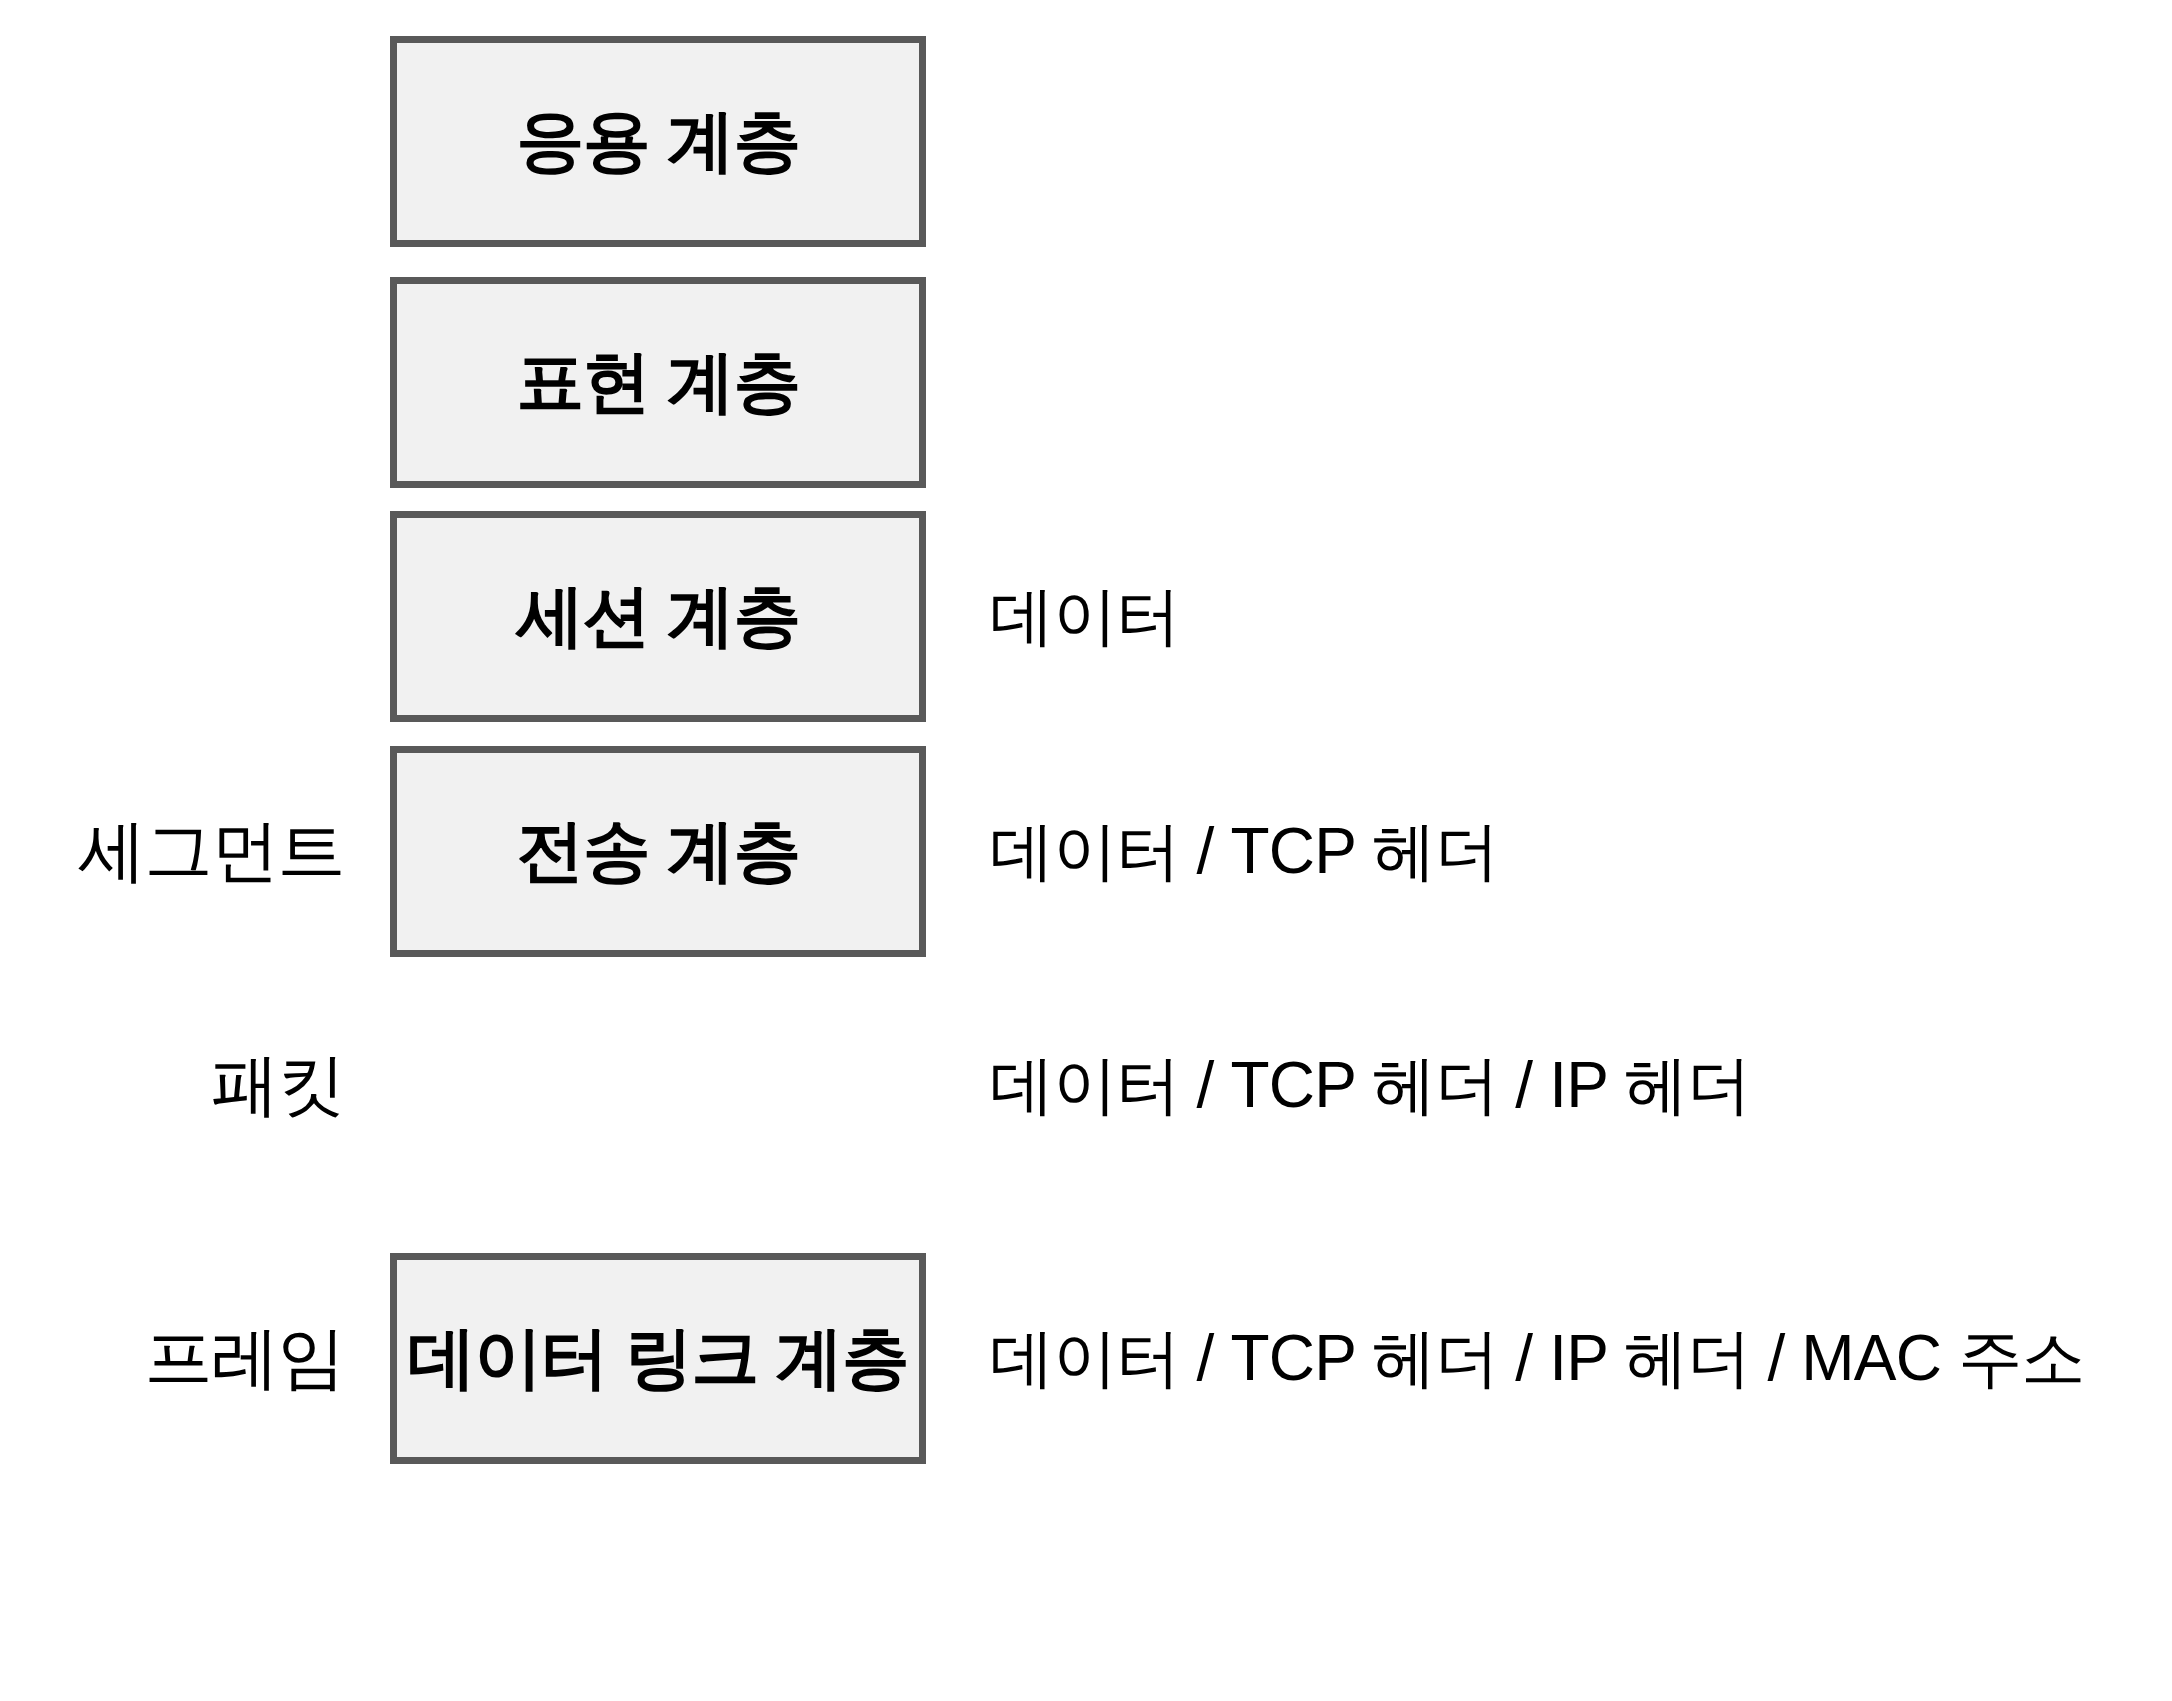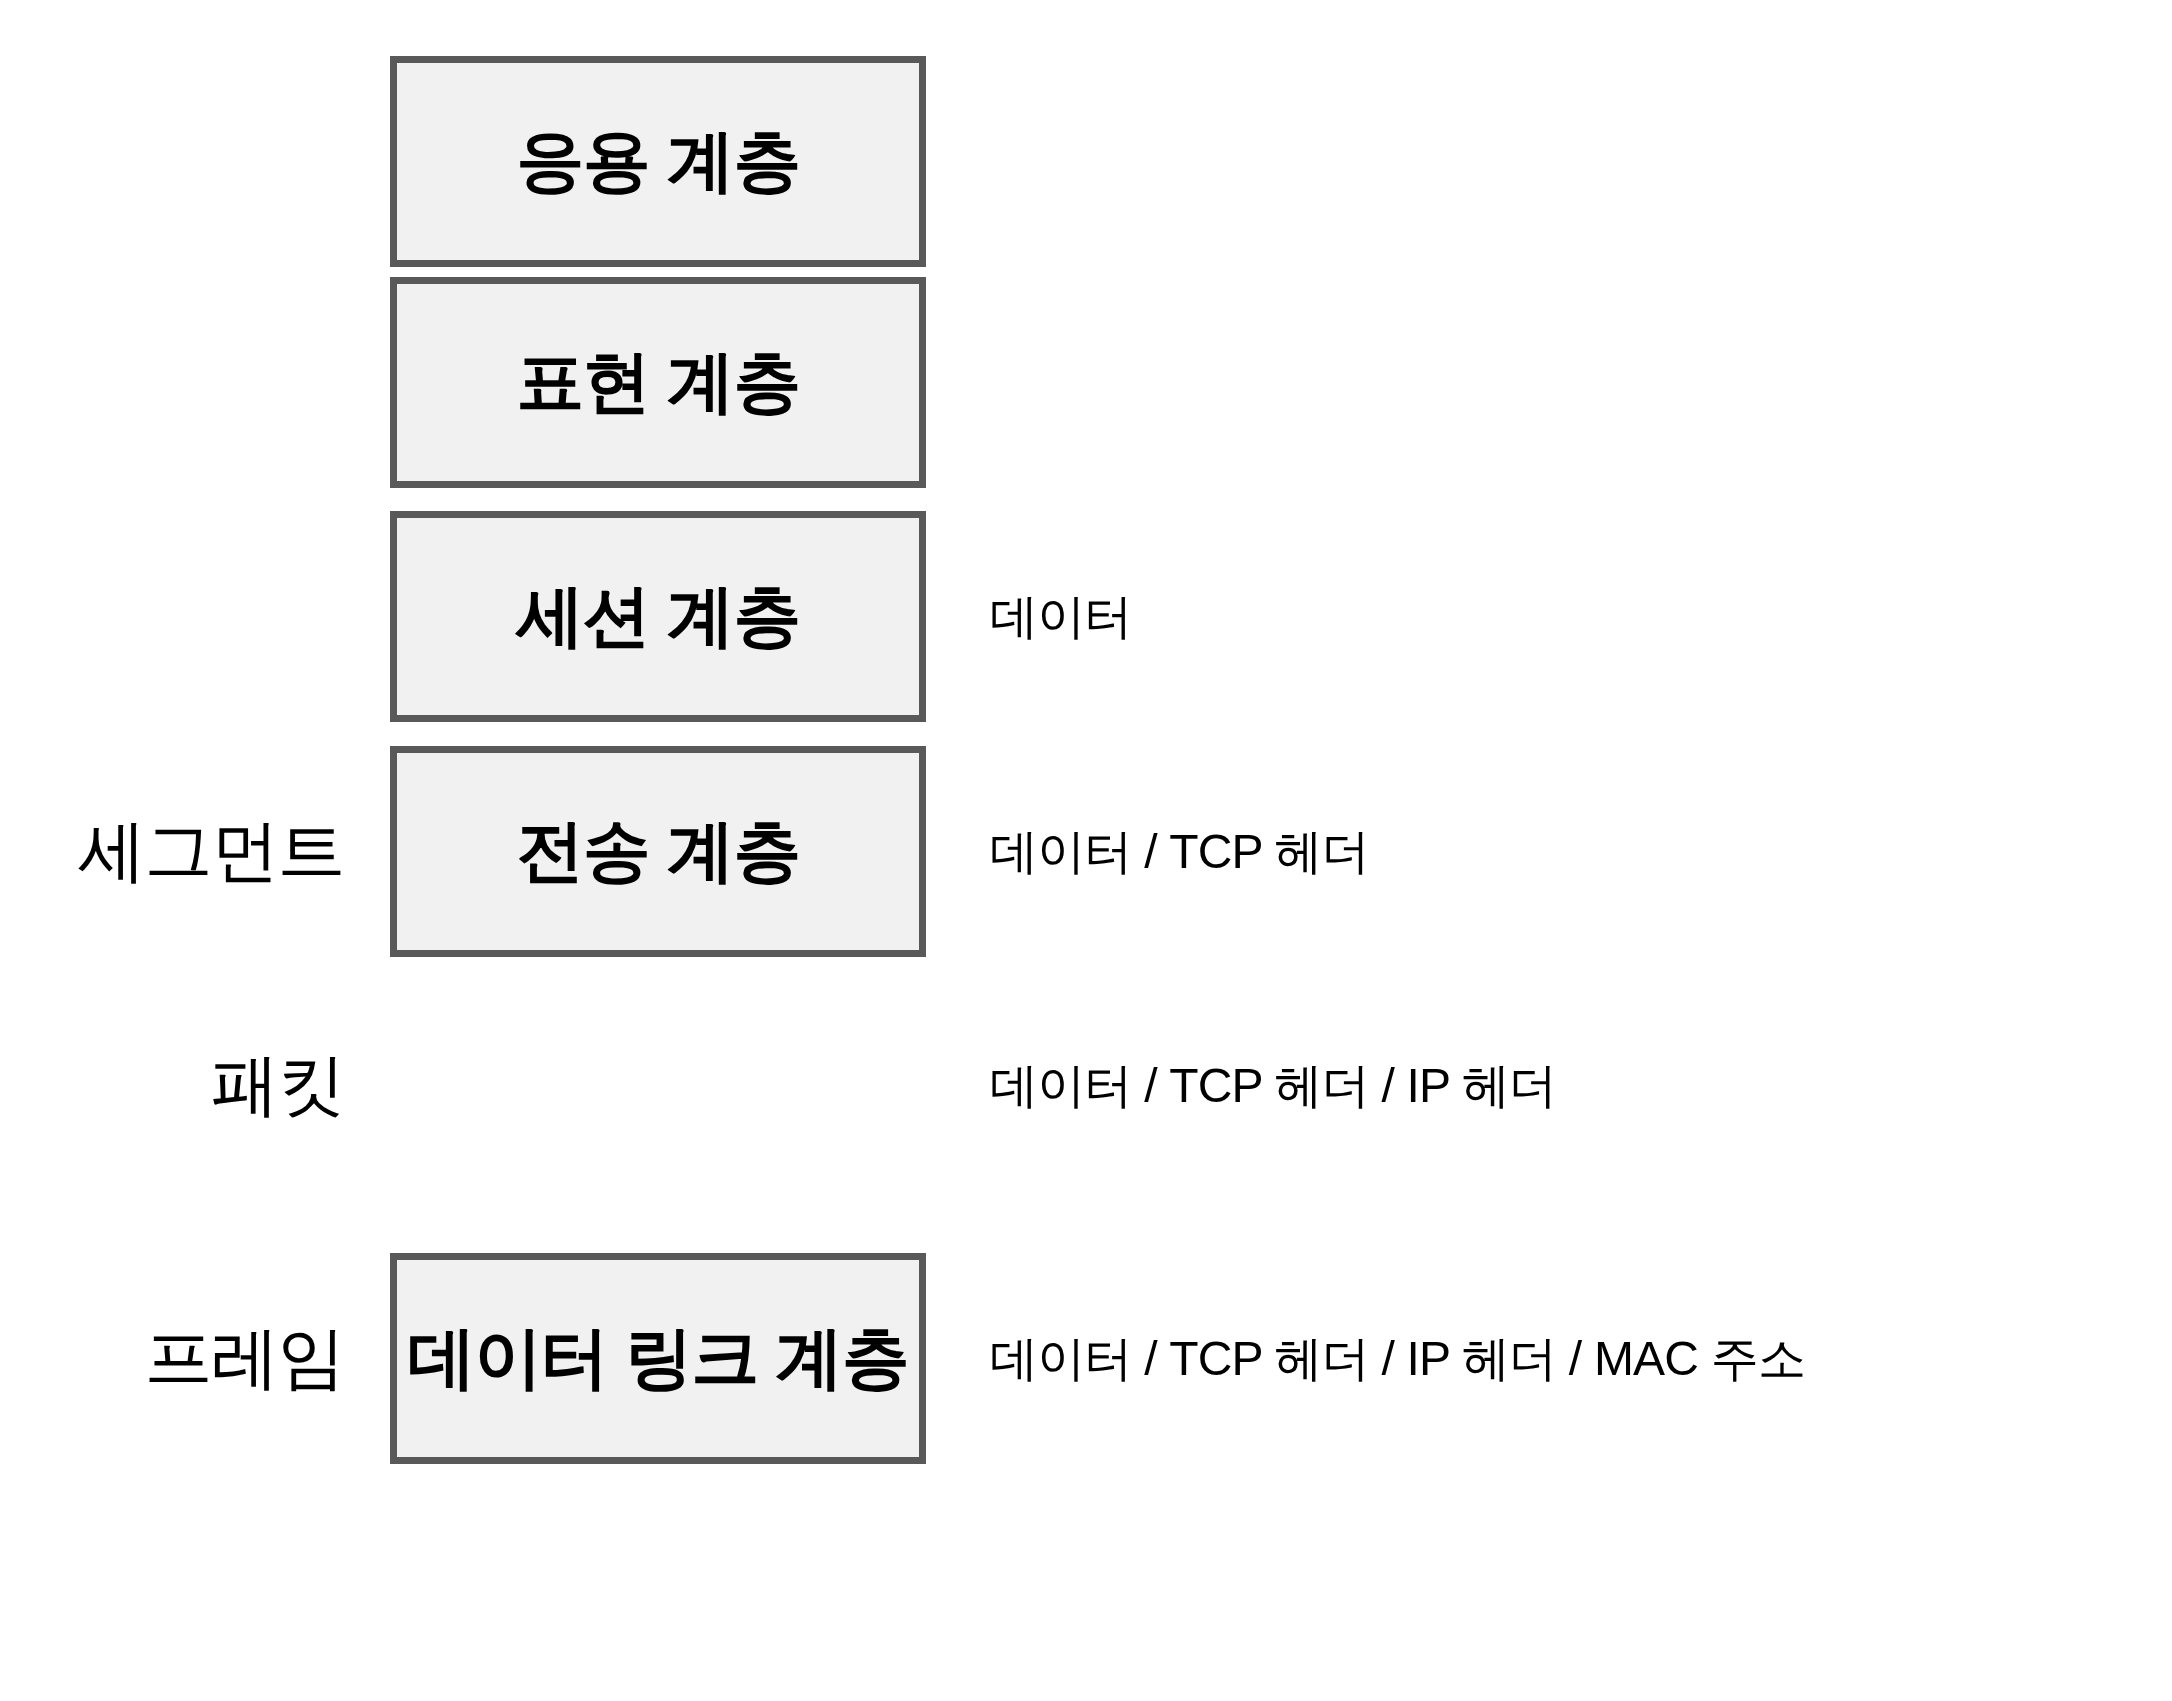--- a/index.html
+++ b/index.html
@@ -57,32 +57,32 @@
   }
   .encap {
     position: absolute;
     left: 990px;
     top: 0;
     width: 1173px;
     height: 211px;
     display: flex;
     align-items: center;
     justify-content: flex-start;
-    font-size: 48px;
+    font-size: 64px;
     font-weight: 400;
     white-space: nowrap;
     letter-spacing: -0.8px;
   }
 </style>
 </head>
 <body>
 
 <div class="canvas">
 
-  <div class="row" style="top:56px">
+  <div class="row" style="top:36px">
     <div class="pdu"></div>
     <div class="layer-box">
       <span class="box-label">응용 계층</span>
     </div>
     <div class="encap"></div>
   </div>
 
   <div class="row" style="top:277px">
     <div class="pdu"></div>
     <div class="layer-box">

